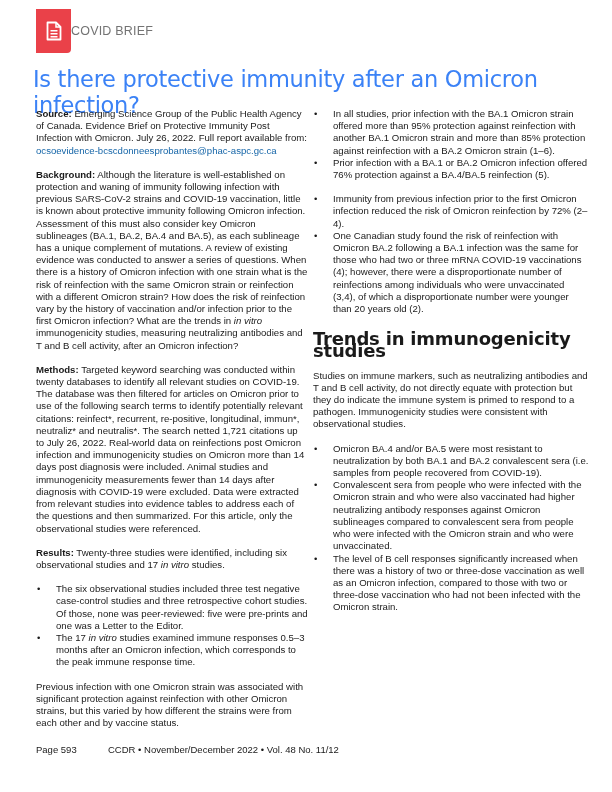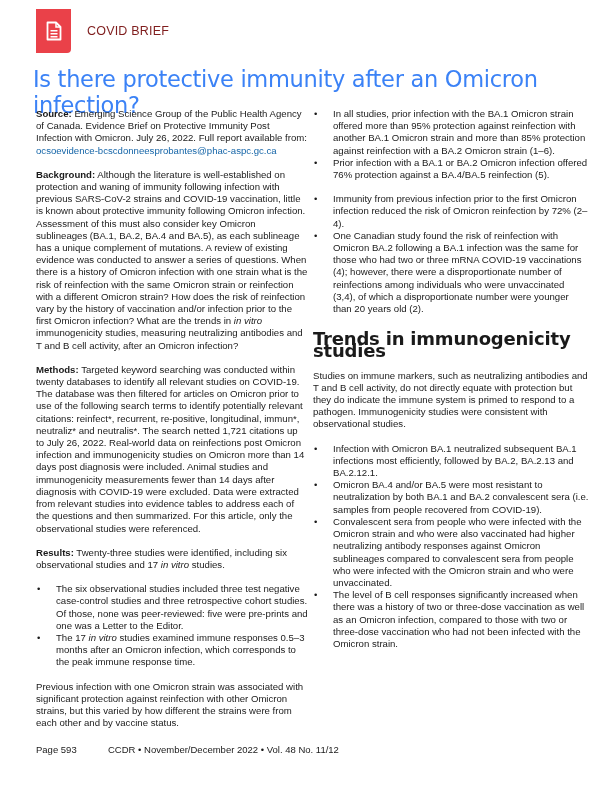--- a/index.html
+++ b/index.html
@@ -1,21 +1,21 @@
 <!DOCTYPE html>
 <html><head>
 <meta charset="utf-8">
 <style>
   html, body { margin:0; padding:0; background:#ffffff; }
   body { width:612px; height:792px; position:relative; overflow:hidden;
          font-family:"Liberation Sans", sans-serif; color:#1a1a1a; }
   .header { position:absolute; left:36px; top:9px; height:44px; display:flex; align-items:center; }
   .icon-box { width:35px; height:44px; background:#ea4149; border-bottom-right-radius:4px;
               display:flex; align-items:center; justify-content:center; }
-  .header-label { margin-left:16px; font-size:12.5px; letter-spacing:0.2px; color:#7f1d1d; }
+  .header-label { font-size:12.5px; letter-spacing:0.2px; color:#737373; }
   .title { position:absolute; left:33px; top:66px; font-size:22.5px; color:#3b82f6;
            font-family:"DejaVu Sans", sans-serif; font-weight:normal; letter-spacing:-0.3px; margin:0; }
   .col { position:absolute; top:108px; font-size:9.6px; line-height:12.2px; }
   .col-left { left:36px; width:272px; }
   .col-right { left:313px; width:276px; }
   p { margin:0 0 12px 0; }
   .b { font-weight:bold; }
   a.link { color:#1565a8; text-decoration:none; }
   ul { list-style:none; margin:0 0 12px 0; padding:0; }
   li { position:relative; padding-left:20px; }
@@ -68,21 +68,20 @@
     <li>In all studies, prior infection with the BA.1 Omicron strain offered more than 95% protection against reinfection with another BA.1 Omicron strain and more than 85% protection against reinfection with a BA.2 Omicron strain (1–6).</li>
     <li>Prior infection with a BA.1 or BA.2 Omicron infection offered 76% protection against a BA.4/BA.5 reinfection (5).</li>
   </ul>
   <ul>
     <li>Immunity from previous infection prior to the first Omicron infection reduced the risk of Omicron reinfection by 72% (2–4).</li>
     <li>One Canadian study found the risk of reinfection with Omicron BA.2 following a BA.1 infection was the same for those who had two or three mRNA COVID-19 vaccinations (4); however, there were a disproportionate number of reinfections among individuals who were unvaccinated (3,4), of which a disproportionate number were younger than 20 years old (2).</li>
   </ul>
   <h2>Trends in immunogenicity studies</h2>
   <p>Studies on immune markers, such as neutralizing antibodies and T and B cell activity, do not directly equate with protection but they do indicate the immune system is primed to respond to a pathogen. Immunogenicity studies were consistent with observational studies.</p>
   <ul>
-    <li>Infection with Omicron BA.1 neutralized subsequent BA.1 infections most efficiently, followed by BA.2, BA.2.13 and BA.2.12.1.</li>
     <li>Omicron BA.4 and/or BA.5 were most resistant to neutralization by both BA.1 and BA.2 convalescent sera (i.e. samples from people recovered from COVID-19).</li>
     <li>Convalescent sera from people who were infected with the Omicron strain and who were also vaccinated had higher neutralizing antibody responses against Omicron sublineages compared to convalescent sera from people who were infected with the Omicron strain and who were unvaccinated.</li>
     <li>The level of B cell responses significantly increased when there was a history of two or three-dose vaccination as well as an Omicron infection, compared to those with two or three-dose vaccination who had not been infected with the Omicron strain.</li>
   </ul>
 </div>
 
 <div class="footer">
   <span class="page">Page 593</span>
   <span>CCDR • November/December 2022 • Vol. 48 No. 11/12</span>
 </div>

